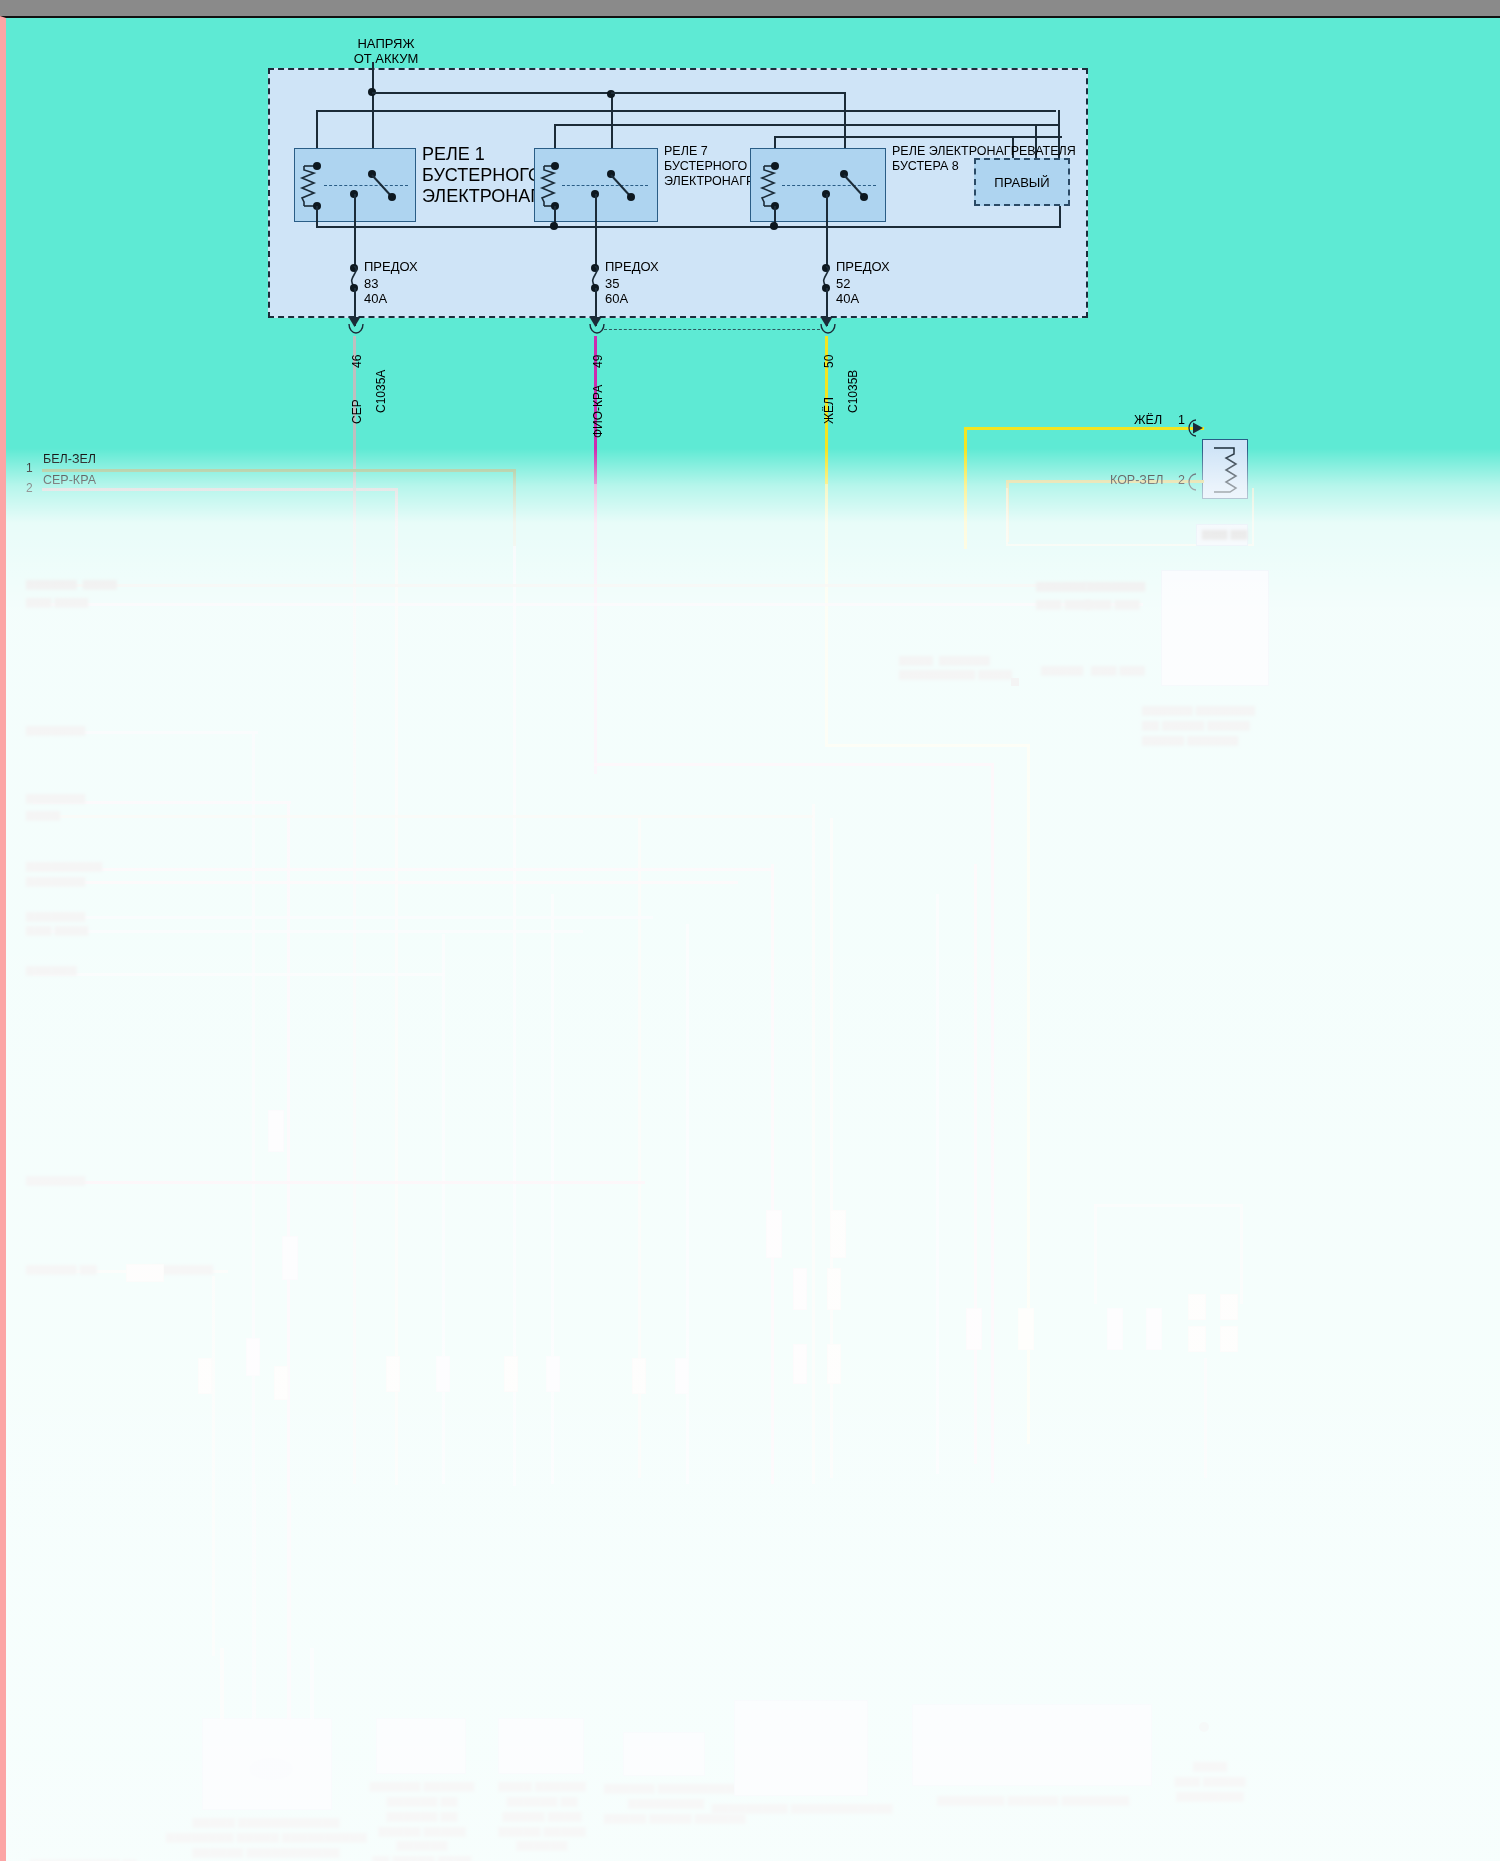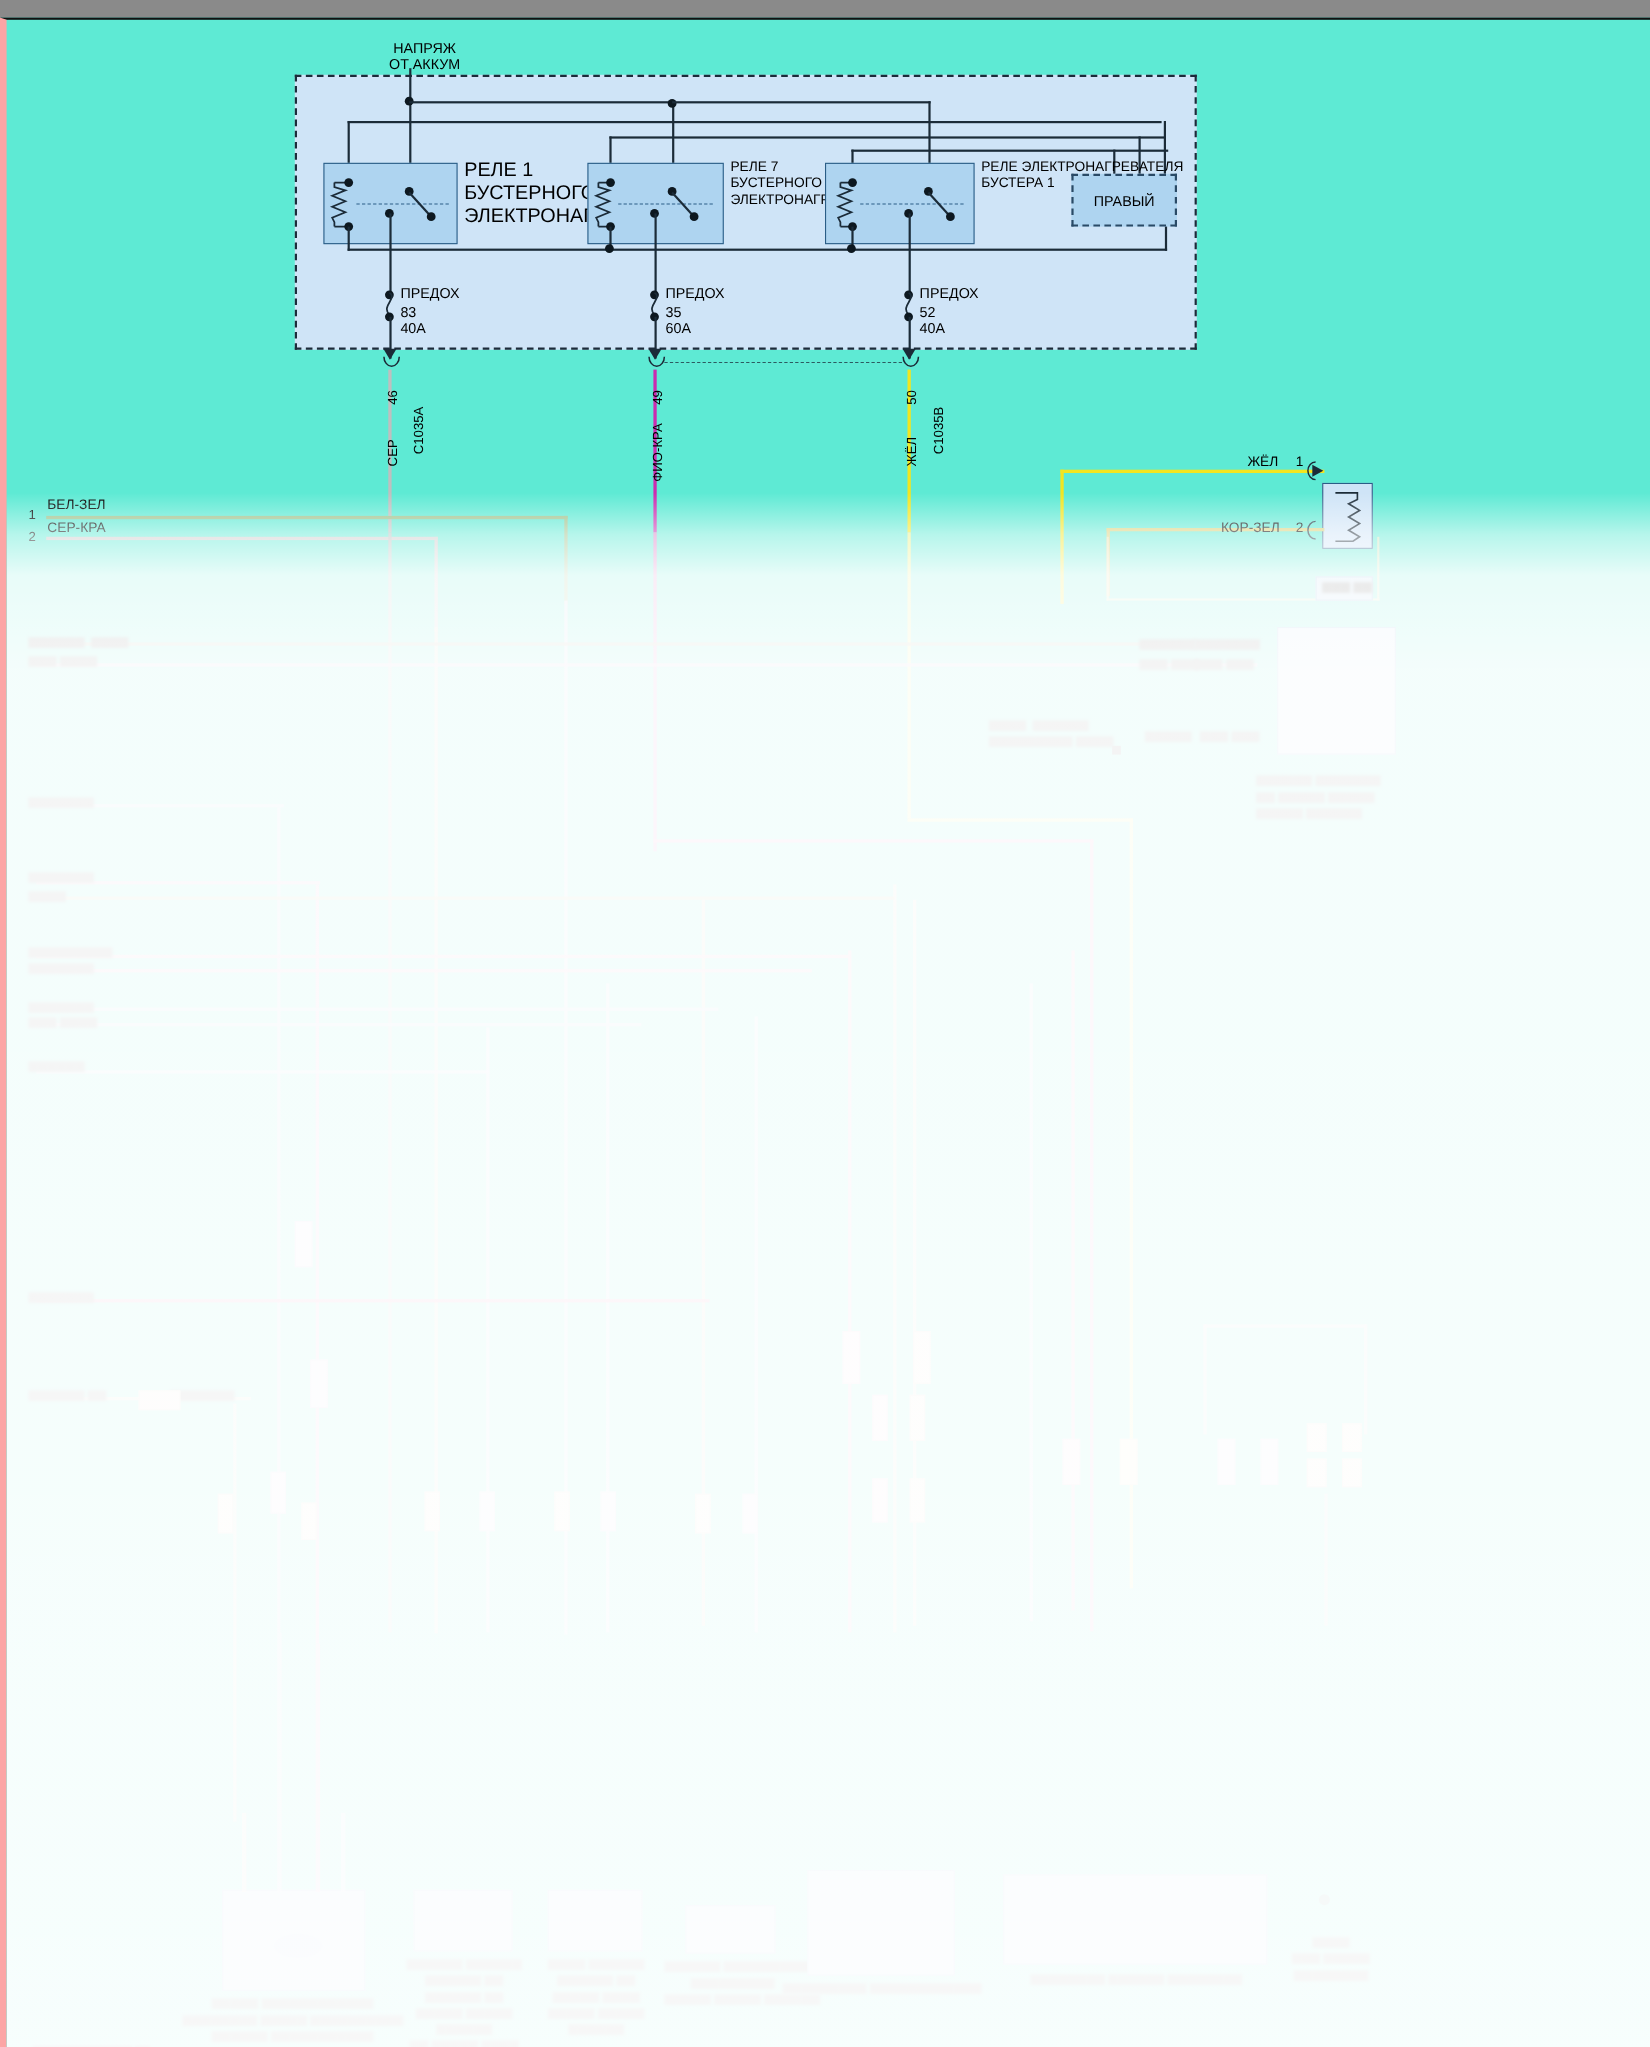--- a/index.html
+++ b/index.html
@@ -132,21 +132,21 @@
       <line x1="6" y1="5" x2="26" y2="27" stroke="#1b2b38" stroke-width="2"></line>
     </svg>
     <div class="dot" style="left:621px;top:175px;"></div>
     <div class="dot" style="left:585px;top:172px;"></div>
     <div class="wire wv" style="left:589px;top:176px;height:72px;"></div>
     <div class="wire wv" style="left:548px;top:188px;height:22px;"></div>
     <div class="dot" style="left:544px;top:204px;"></div>
 
     <div class="abs relay-box" style="left:744px;top:130px;width:136px;height:74px;"></div>
     <div class="txt" style="left: 886px; top: 126px; font-size: 12.5px; white-space: pre;">РЕЛЕ ЭЛЕКТРОНАГРЕВАТЕЛЯ
-БУСТЕРА 1</div>
+БУСТЕРА 8</div>
     <svg class="abs" style="left:752px;top:146px;" width="34" height="44">
       <polyline points="6,2 6,6 16,9 4,14 16,19 4,24 16,29 4,34 6,38 6,42" fill="none" stroke="#1b2b38" stroke-width="1.6"></polyline>
       <line x1="6" y1="2" x2="20" y2="2" stroke="#1b2b38" stroke-width="1.6"></line>
       <line x1="6" y1="42" x2="20" y2="42" stroke="#1b2b38" stroke-width="1.6"></line>
     </svg>
     <div class="dot" style="left:765px;top:144px;"></div>
     <div class="dot" style="left:765px;top:184px;"></div>
     <div class="dashline" style="left:776px;top:167px;width:94px;"></div>
     <div class="dot" style="left:834px;top:152px;"></div>
     <svg class="abs" style="left:832px;top:152px;" width="36" height="34">

